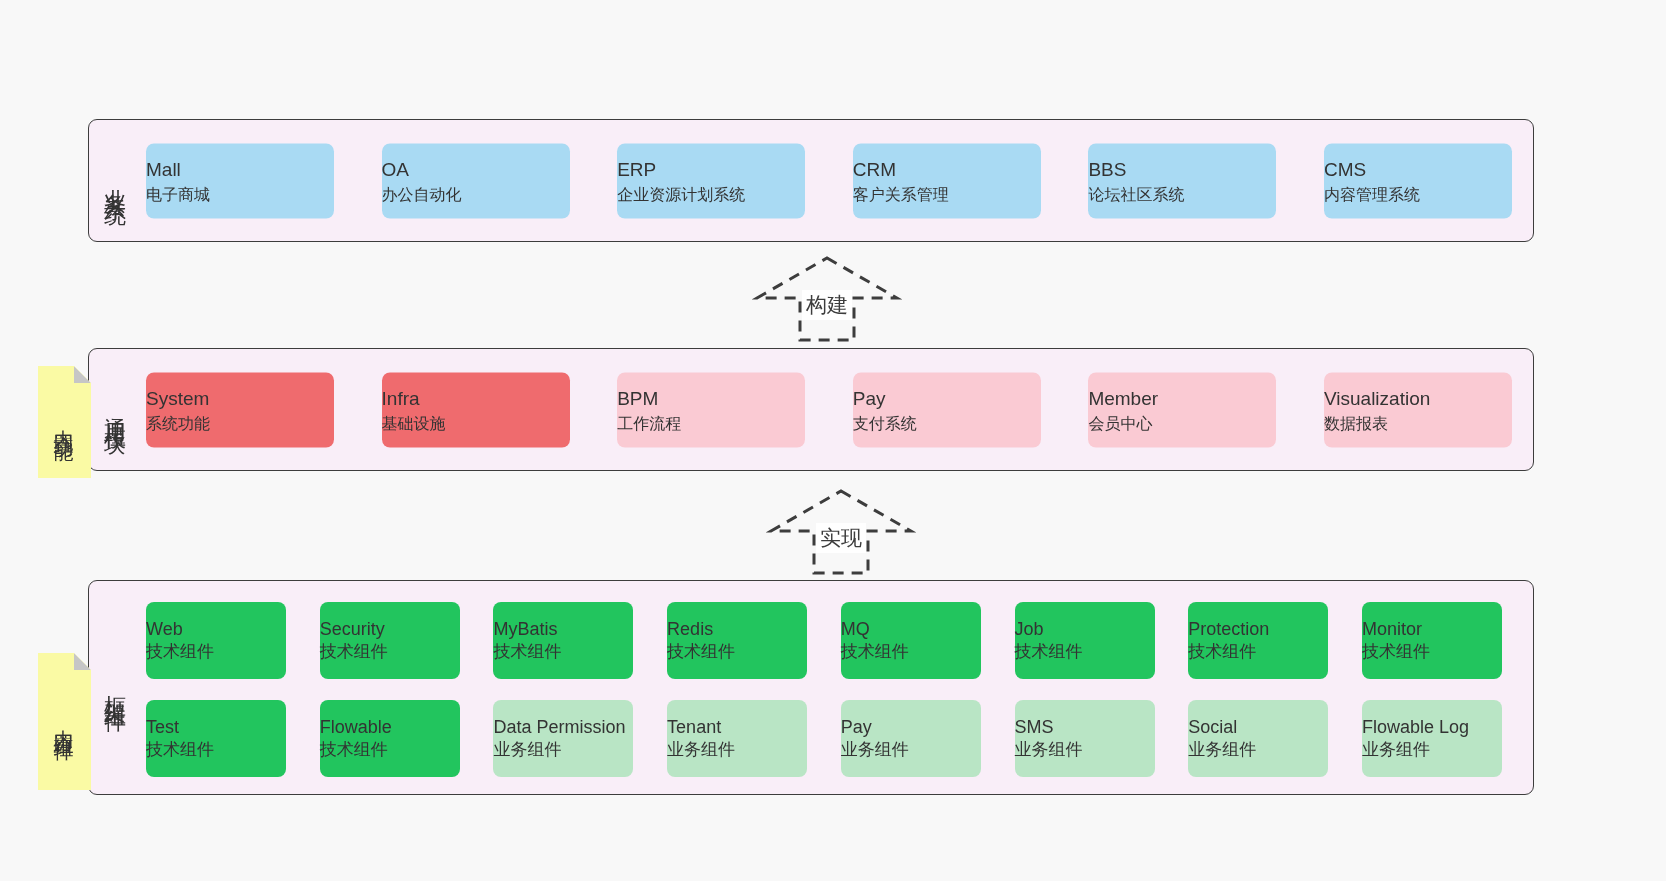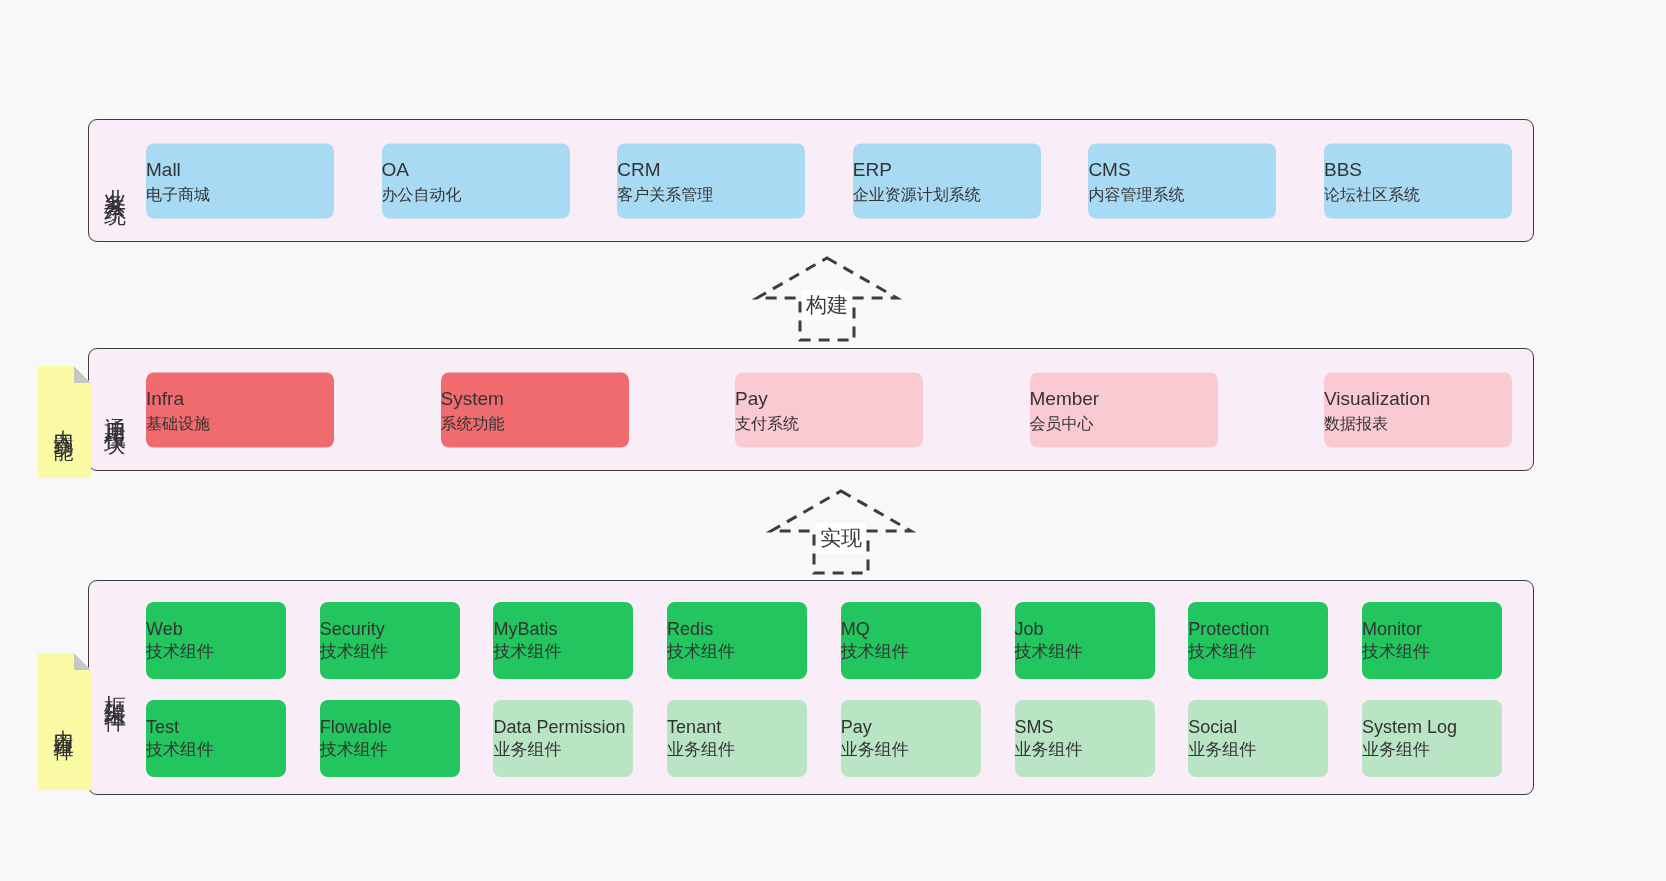--- a/index.html
+++ b/index.html
@@ -69,59 +69,63 @@
     <div class="boxrow">
       <div class="box blue">
         <div class="name">Mall</div>
         <div class="desc">电子商城</div>
       </div>
       <div class="box blue">
         <div class="name">OA</div>
         <div class="desc">办公自动化</div>
       </div>
       <div class="box blue">
+        <div class="name">ERP</div>
+        <div class="desc">企业资源计划系统</div>
+      </div>
+      <div class="box blue">
         <div class="name">CRM</div>
         <div class="desc">客户关系管理</div>
       </div>
       <div class="box blue">
-        <div class="name">ERP</div>
-        <div class="desc">企业资源计划系统</div>
+        <div class="name">BBS</div>
+        <div class="desc">论坛社区系统</div>
       </div>
       <div class="box blue">
         <div class="name">CMS</div>
         <div class="desc">内容管理系统</div>
-      </div>
-      <div class="box blue">
-        <div class="name">BBS</div>
-        <div class="desc">论坛社区系统</div>
       </div>
     </div>
   </section>
 
   <div class="arrow arrow-build">
     <svg width="150" height="90" viewBox="0 0 150 90">
       <polygon points="75,4 145,44 102,44 102,86 48,86 48,44 5,44" fill="none" stroke="#3d3d3d" stroke-width="3" stroke-dasharray="11 8"></polygon>
     </svg>
     <span class="alabel">构建</span>
   </div>
 
   <div class="sticky sticky-modules">
     <span class="fold"></span>
     <span class="vtext">内置功能</span>
   </div>
   <section class="panel panel-modules">
     <div class="vlabel">通用模块</div>
     <div class="boxrow">
       <div class="box red">
+        <div class="name">System</div>
+        <div class="desc">系统功能</div>
+      </div>
+      <div class="box red">
         <div class="name">Infra</div>
         <div class="desc">基础设施</div>
       </div>
-      <div class="box red">
-        <div class="name">System</div>
-        <div class="desc">系统功能</div>
+      <div class="box pink">
+        <div class="name">BPM</div>
+        <div class="desc">工作流程</div>
       </div>
       <div class="box pink">
         <div class="name">Pay</div>
         <div class="desc">支付系统</div>
       </div>
       <div class="box pink">
         <div class="name">Member</div>
         <div class="desc">会员中心</div>
       </div>
       <div class="box pink">
@@ -203,19 +207,19 @@
       </div>
       <div class="box small glight">
         <div class="name">SMS</div>
         <div class="desc">业务组件</div>
       </div>
       <div class="box small glight">
         <div class="name">Social</div>
         <div class="desc">业务组件</div>
       </div>
       <div class="box small glight">
-        <div class="name">System Log</div>
+        <div class="name">Flowable Log</div>
         <div class="desc">业务组件</div>
       </div>
     </div>
   </section>
 
 </div>
 
 </body></html>

